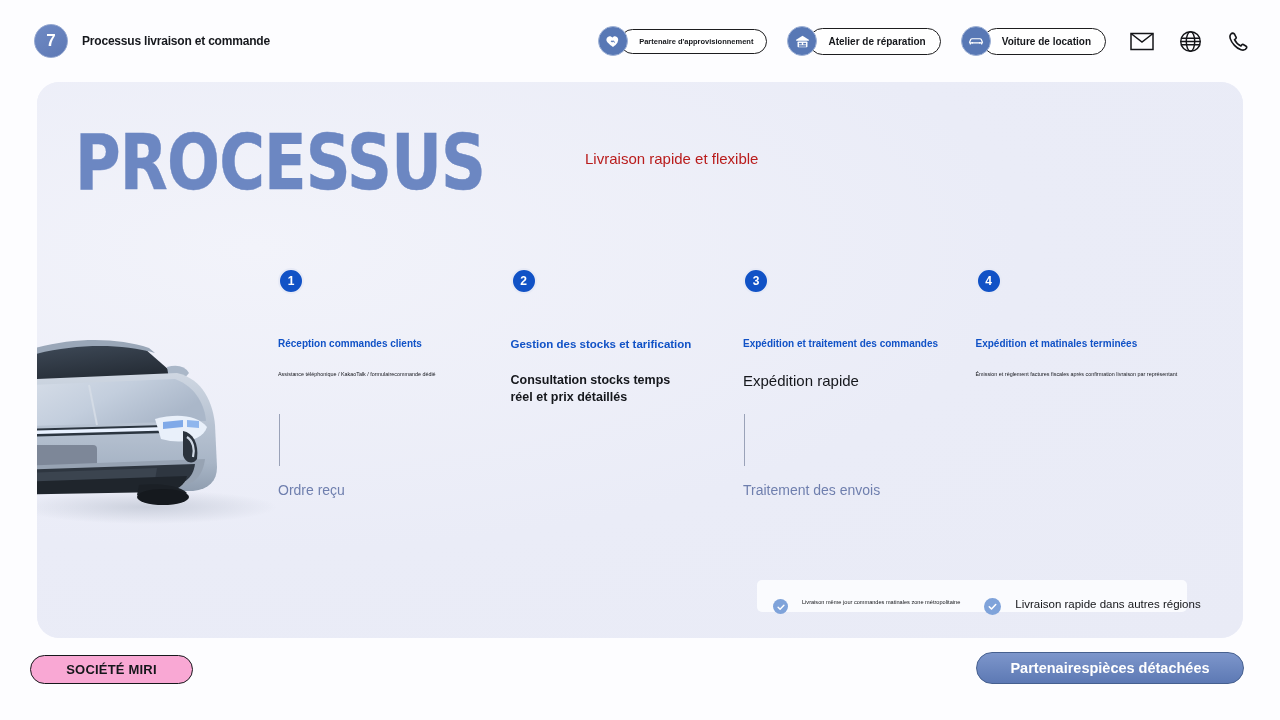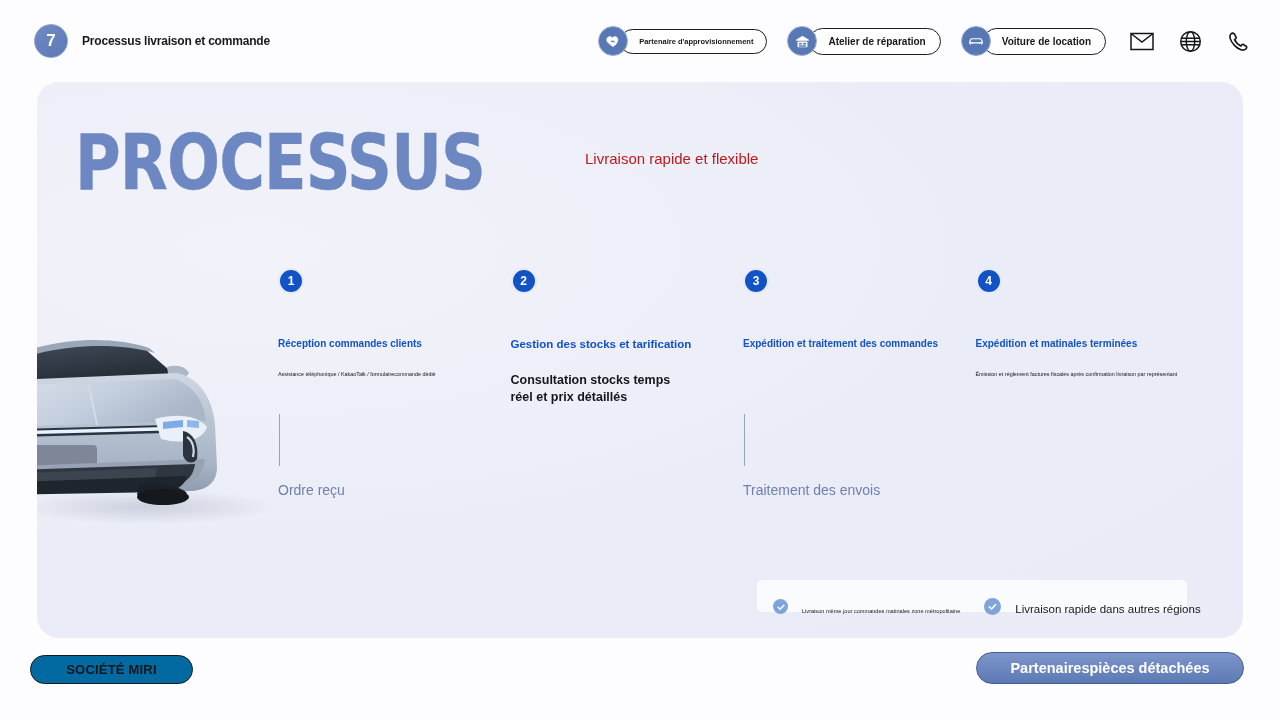--- a/index.html
+++ b/index.html
@@ -91,34 +91,34 @@
   .foot-rule { width: 1px; height: 52px; background: #9aa2b8; margin-left: 1px; }
   .foot-label { margin-top: 16px; font-size: 14px; color: #6f7fae; white-space: nowrap; }
 
   
   .infobar {
     position: absolute; left: 720px; top: 498px;
     width: 430px; height: 32px; background: #fafbfe;
     border-radius: 5px; display: flex; align-items: center;
     padding: 0 16px; gap: 0;
   }
-  .info-item { display: flex; align-items: flex-end; gap: 14px; margin-top: 21px; }
+  .info-item { display: flex; align-items: flex-start; gap: 14px; margin-top: 21px; }
   .info-item + .info-item { margin-left: 24px; }
   .chk { width: 15px; height: 15px; border-radius: 50%; background: #7fa3da; display:flex; align-items:center; justify-content:center; flex:none; }
   .chk.big { width: 17px; height: 17px; }
   .info-text { color: #141519; }
   .i-tiny { font-size: 5.6px; white-space: nowrap; }
   .i-norm { font-size: 11.5px; white-space: nowrap; }
 
   
   .footer { position: absolute; left: 0; top: 638px; width: 1280px; height: 82px; }
   .btn-outline {
     position: absolute; left: 30px; top: 17px;
     width: 163px; height: 29px; border: 1px solid #17181c; border-radius: 15px;
-    background: #0369a1; display: flex; align-items: center; justify-content: center;
+    background: #f9a8d4; display: flex; align-items: center; justify-content: center;
     font-size: 13px; font-weight: 700; color: #15171b; letter-spacing: 0.2px;
   }
   .btn-primary {
     position: absolute; right: 36px; top: 14px;
     width: 268px; height: 32px; border-radius: 17px;
     background: linear-gradient(180deg,#7d96cb,#5d79b4);
     border: 1px solid #46608f;
     display: flex; align-items: center; justify-content: center;
     font-size: 14.5px; font-weight: 600; color: #ffffff;
   }
@@ -281,20 +281,21 @@
         </div>
         <div class="step-head s-mid">Gestion des stocks et tarification</div>
         <div class="step-desc d-norm">Consultation stocks temps réel et prix détaillés</div>
       </div>
 
       <div class="step">
         <div class="step-num">
           <span>3</span>
         </div>
         <div class="step-head s-small">Expédition et traitement des commandes</div>
+        <div class="step-desc d-big">Expédition rapide</div>
         <div class="step-foot">
           <div class="foot-rule"></div>
           <div class="foot-label">Traitement des envois</div>
         </div>
       </div>
 
       <div class="step">
         <div class="step-num">
           <span>4</span>
         </div>

